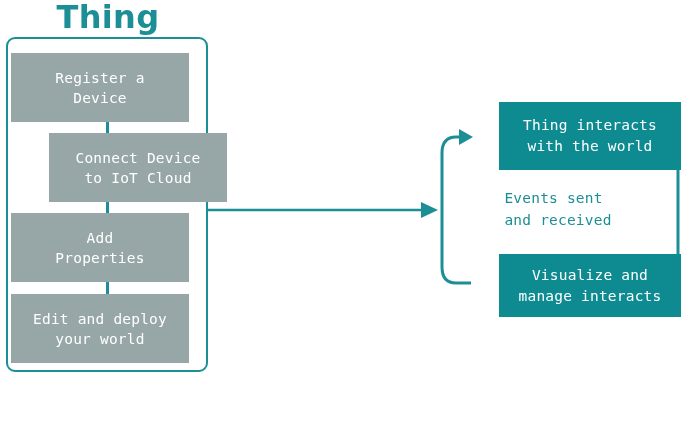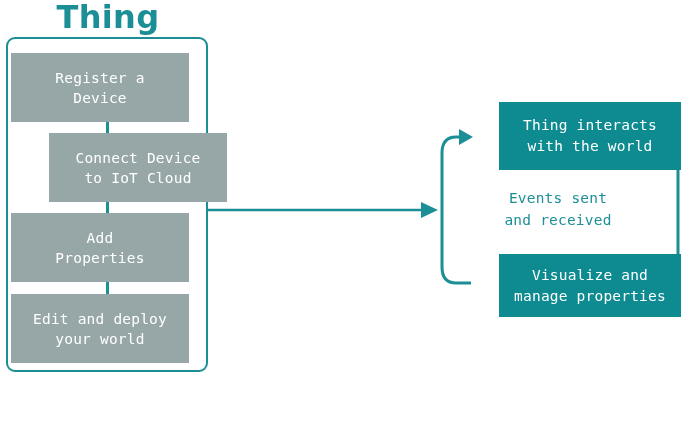--- a/index.html
+++ b/index.html
@@ -117,21 +117,20 @@
     top: 180px;
     width: 182px;
     height: 58px;
     display: flex;
     align-items: center;
     justify-content: center;
     color: #1b8f95;
     font-family: "DejaVu Sans Mono", monospace;
     font-size: 14.5px;
     line-height: 22px;
-    text-align: center;
     letter-spacing: 0.2px;
   }
   #cycle-center-label span { display: block; white-space: pre-line; }
 
   #cycle-arrows {
     position: absolute;
     left: 420px;
     top: 95px;
     width: 280px;
     height: 230px;
@@ -189,16 +188,16 @@
 with the world</span>
   </div>
 
   <div id="cycle-center-label">
     <span>Events sent
 and received</span>
   </div>
 
   <div class="cycle-box" id="cycle-bottom">
     <span>Visualize and
-manage properties</span>
+manage interacts</span>
   </div>
 
 </div>
 
 </body></html>

